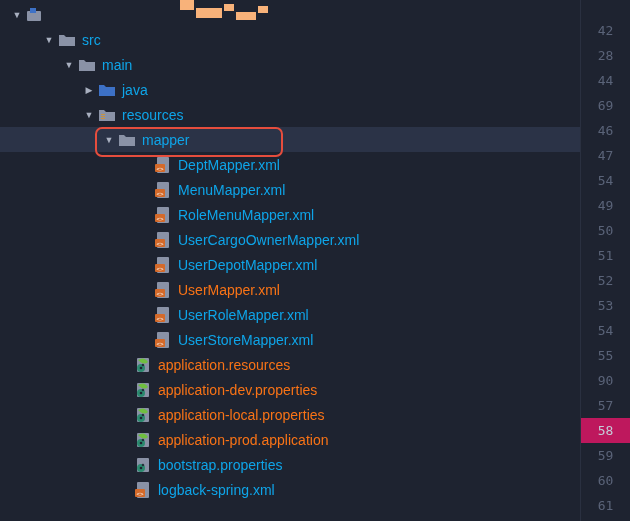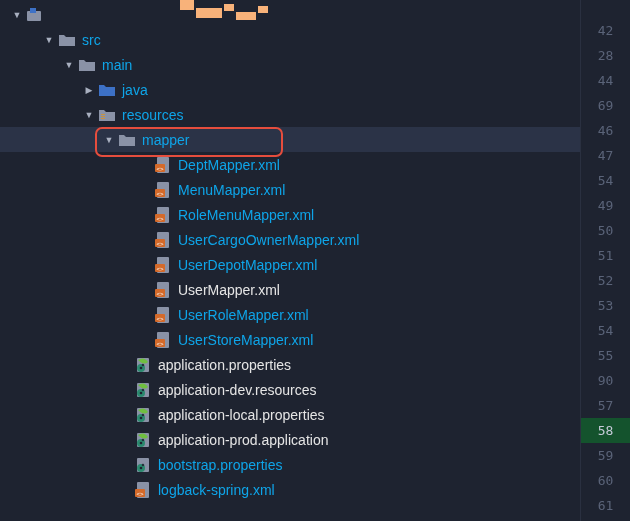--- a/index.html
+++ b/index.html
@@ -26,21 +26,21 @@
   }
   .gutter-line {
     height: 25px;
     line-height: 25px;
     color: #5a6378;
     font-size: 13px;
     text-align: center;
     font-family: ui-monospace, Menlo, Consolas, monospace;
   }
   .gutter-line.active {
-    background: #14532d;
+    background: #be185d;
     color: #c5cbd8;
   }
   .row {
     height: 25px;
     display: flex;
     align-items: center;
     white-space: nowrap;
   }
   .row.selected {
     background: #2b3347;
@@ -58,21 +58,21 @@
   .arrow.blank { visibility: hidden; }
   .icon {
     width: 18px;
     height: 18px;
     display: inline-flex;
     align-items: center;
     justify-content: center;
     margin-right: 6px;
   }
   .label { color: #0ea5e9; }
-  .label.link { color: #e5e5e5; }
+  .label.link { color: #f97316; }
   .highlight-box {
     position: absolute;
     border: 2.5px solid #e64d3d;
     border-radius: 7px;
     pointer-events: none;
   }
   .top-decor {
     position: absolute;
     top: 0;
     left: 180px;
@@ -275,35 +275,35 @@
         <span class="arrow blank">▼</span>
         <span class="icon">
           <svg width="16" height="16" viewBox="0 0 16 16">
             <rect fill="#8a92a6" x="2" y="1" width="12" height="14" rx="1"></rect>
             <circle fill="#2b8a6f" cx="6" cy="11" r="4"></circle>
             <circle fill="#1e2330" cx="6" cy="11" r="1.3"></circle>
             <rect fill="#1e2330" x="7" y="7" width="2" height="2" transform="rotate(45 8 8)"></rect>
             <path fill="#6fbf3f" d="M3 3 Q9 -1 13 5 Q9 9 3 3 Z"></path>
           </svg>
         </span>
-        <span class="label link">application.properties</span>
+        <span class="label link">application.resources</span>
       </div>
       <div class="row">
         <span class="indent" style="width:118px"></span>
         <span class="arrow blank">▼</span>
         <span class="icon">
           <svg width="16" height="16" viewBox="0 0 16 16">
             <rect fill="#8a92a6" x="2" y="1" width="12" height="14" rx="1"></rect>
             <circle fill="#2b8a6f" cx="6" cy="11" r="4"></circle>
             <circle fill="#1e2330" cx="6" cy="11" r="1.3"></circle>
             <rect fill="#1e2330" x="7" y="7" width="2" height="2" transform="rotate(45 8 8)"></rect>
             <path fill="#6fbf3f" d="M3 3 Q9 -1 13 5 Q9 9 3 3 Z"></path>
           </svg>
         </span>
-        <span class="label link">application-dev.resources</span>
+        <span class="label link">application-dev.properties</span>
       </div>
       <div class="row">
         <span class="indent" style="width:118px"></span>
         <span class="arrow blank">▼</span>
         <span class="icon">
           <svg width="16" height="16" viewBox="0 0 16 16">
             <rect fill="#8a92a6" x="2" y="1" width="12" height="14" rx="1"></rect>
             <circle fill="#2b8a6f" cx="6" cy="11" r="4"></circle>
             <circle fill="#1e2330" cx="6" cy="11" r="1.3"></circle>
             <rect fill="#1e2330" x="7" y="7" width="2" height="2" transform="rotate(45 8 8)"></rect>

